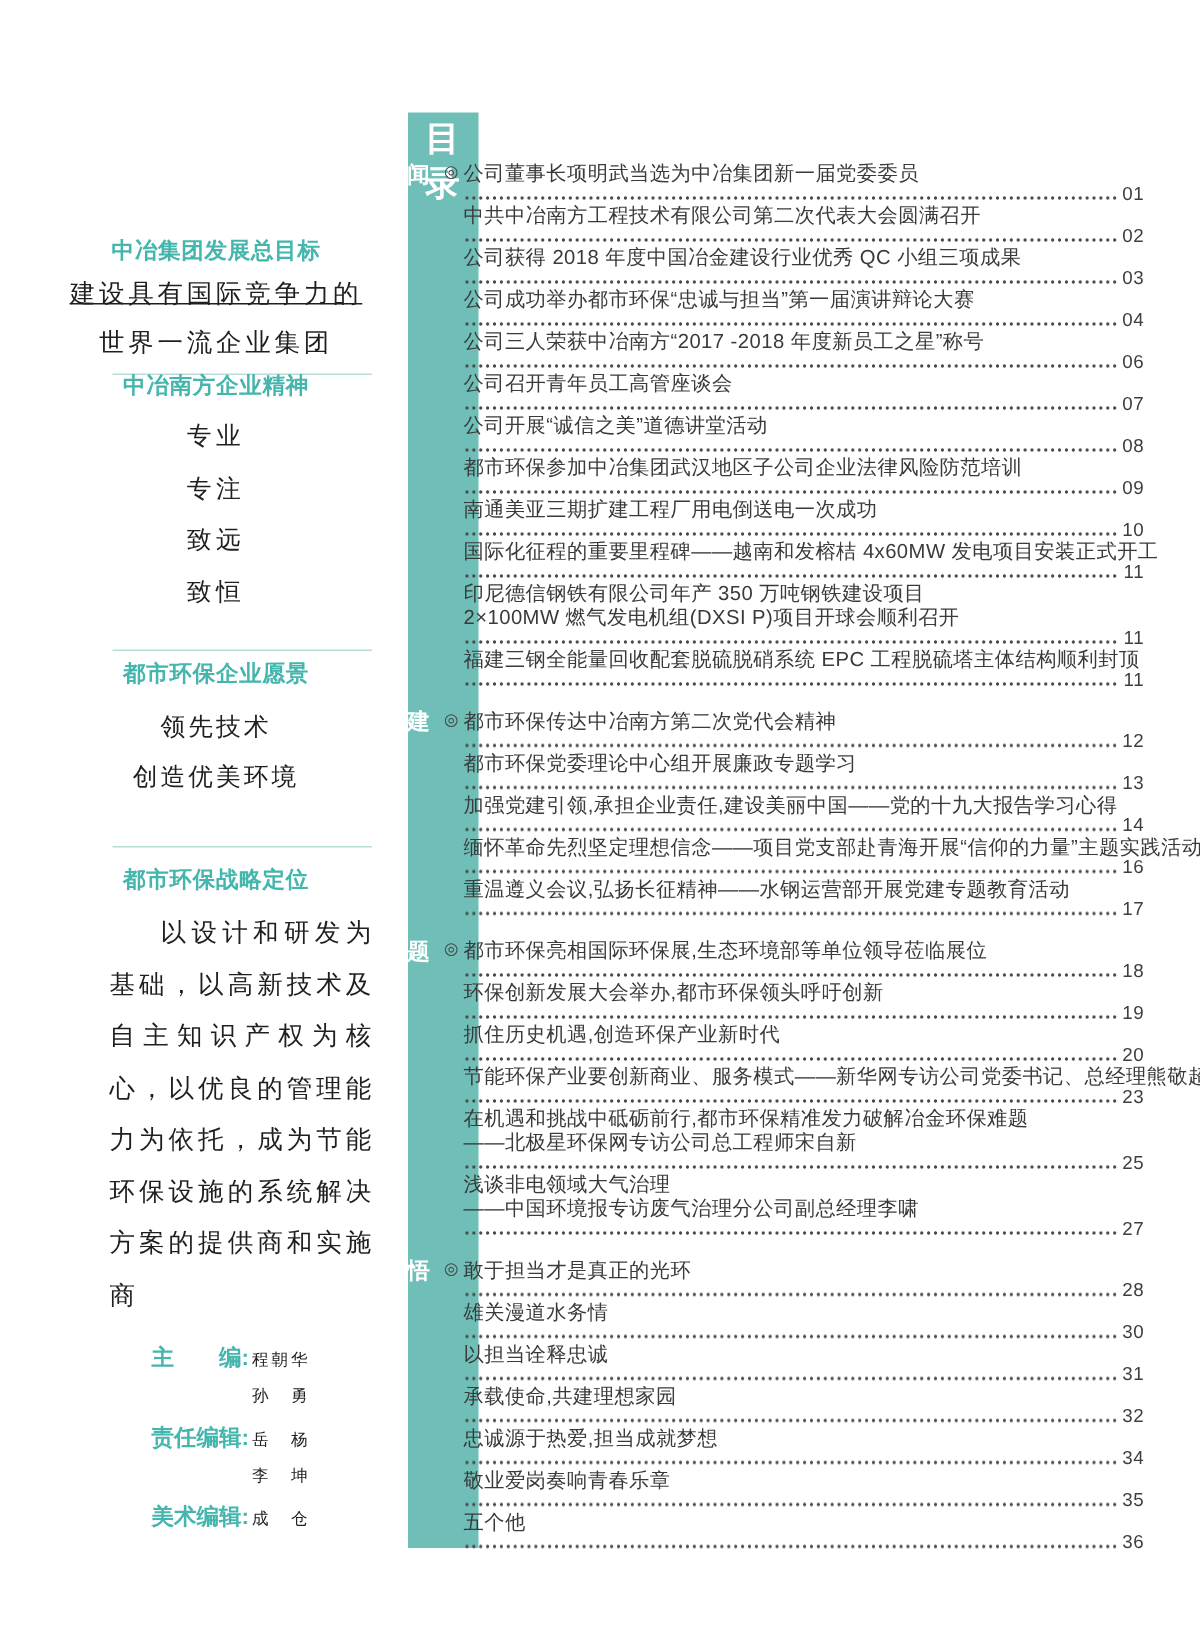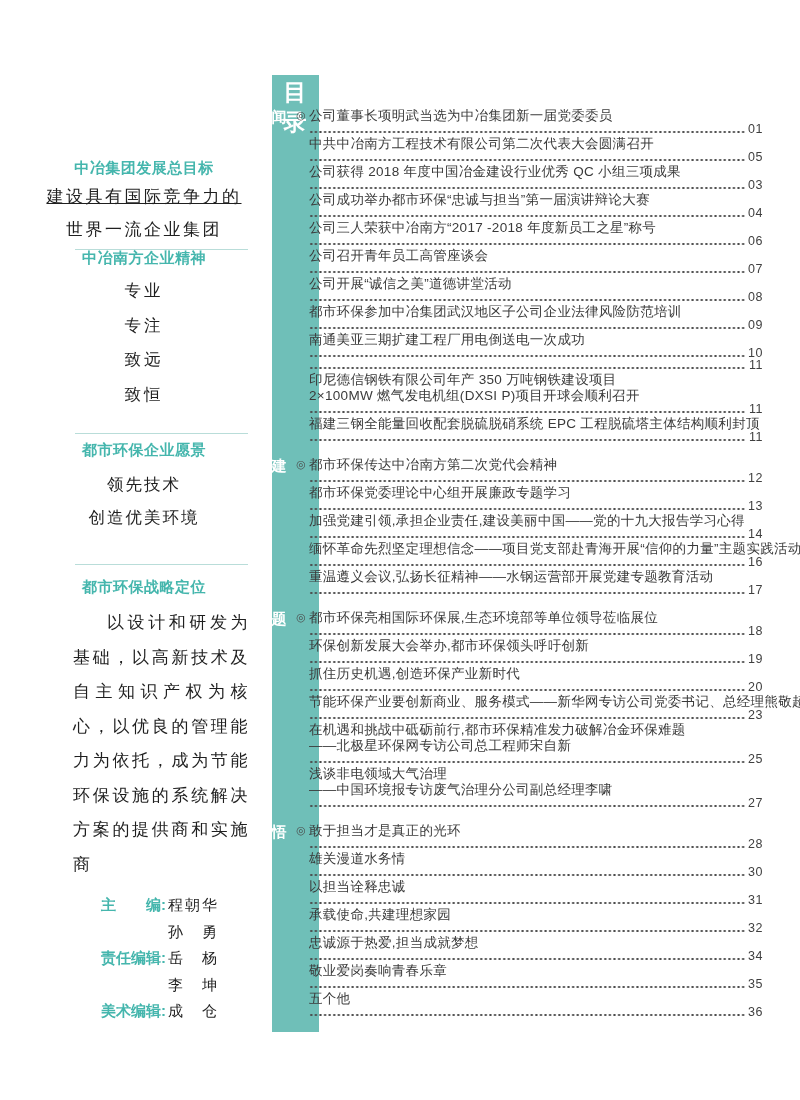--- a/index.html
+++ b/index.html
@@ -27,21 +27,21 @@
   .divider{height:1px;background:#b9ddd9;margin:9px 0 0 35px;width:173px;}
   .divider.d1{margin-top:29px;}
   .divider.d2{margin-top:37px;}
   .para{margin:10px 0 0 33px;width:176px;font-family:"DejaVu Serif",serif;
         font-size:17px;line-height:34.5px;letter-spacing:1.5px;color:#1f1f1f;
         text-align:justify;text-indent:2em;}
   .credits{margin:15px 0 0 56px;}
   .credit-row{display:flex;align-items:baseline;height:26.5px;}
   .credit-label{width:70px;text-align:right;color:#45b6ad;font-size:15px;
                 font-weight:bold;white-space:pre;}
-  .credit-name{margin-left:2px;color:#222222;font-size:15px;letter-spacing:2px;white-space:pre;}
+  .credit-name{margin-left:2px;color:#222222;font-size:11px;letter-spacing:2px;white-space:pre;}
   
   .toc{position:absolute;left:248px;top:75px;width:516px;}
   .bar{position:absolute;left:0;top:0;width:47px;height:957px;background:#6fbfb8;margin-left:24px;}
   .toc-title{color:#ffffff;font-weight:bold;font-size:23px;line-height:30px;
              height:33px;text-align:center;letter-spacing:1px;padding-top:2px;box-sizing:border-box;}
   .sections{position:relative;margin-left:61px;width:454px;padding-top:33px;}
   .section{position:relative;}
   .section + .section{margin-top:13px;}
   .section-label{position:absolute;left:-61px;top:0;width:47px;text-align:center;
                  color:#ffffff;font-weight:bold;font-size:15px;line-height:17px;letter-spacing:1px;}
@@ -117,21 +117,21 @@
             <div class="t">公司董事长项明武当选为中冶集团新一届党委委员</div>
             <div class="leader">
               <div class="dots"></div>
               <div class="pg">01</div>
             </div>
           </div>
           <div class="item">
             <div class="t">中共中冶南方工程技术有限公司第二次代表大会圆满召开</div>
             <div class="leader">
               <div class="dots"></div>
-              <div class="pg">05</div>
+              <div class="pg">02</div>
             </div>
           </div>
           <div class="item">
             <div class="t">公司获得 2018 年度中国冶金建设行业优秀 QC 小组三项成果</div>
             <div class="leader">
               <div class="dots"></div>
               <div class="pg">03</div>
             </div>
           </div>
           <div class="item">
@@ -170,20 +170,21 @@
             </div>
           </div>
           <div class="item">
             <div class="t">南通美亚三期扩建工程厂用电倒送电一次成功</div>
             <div class="leader">
               <div class="dots"></div>
               <div class="pg">10</div>
             </div>
           </div>
           <div class="item">
+            <div class="t">国际化征程的重要里程碑——越南和发榕桔 4x60MW 发电项目安装正式开工</div>
             <div class="leader">
               <div class="dots"></div>
               <div class="pg">11</div>
             </div>
           </div>
           <div class="item">
             <div class="t">印尼德信钢铁有限公司年产 350 万吨钢铁建设项目</div>
             <div class="t">2×100MW 燃气发电机组(DXSI P)项目开球会顺利召开</div>
             <div class="leader">
               <div class="dots"></div>

